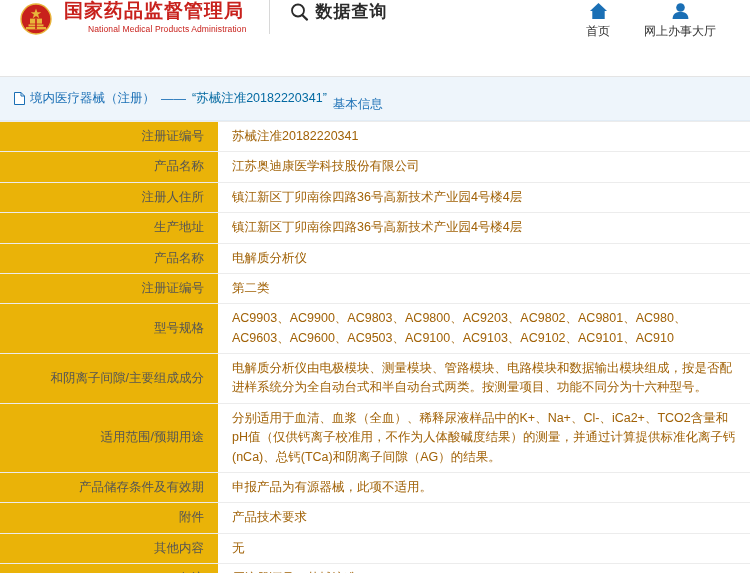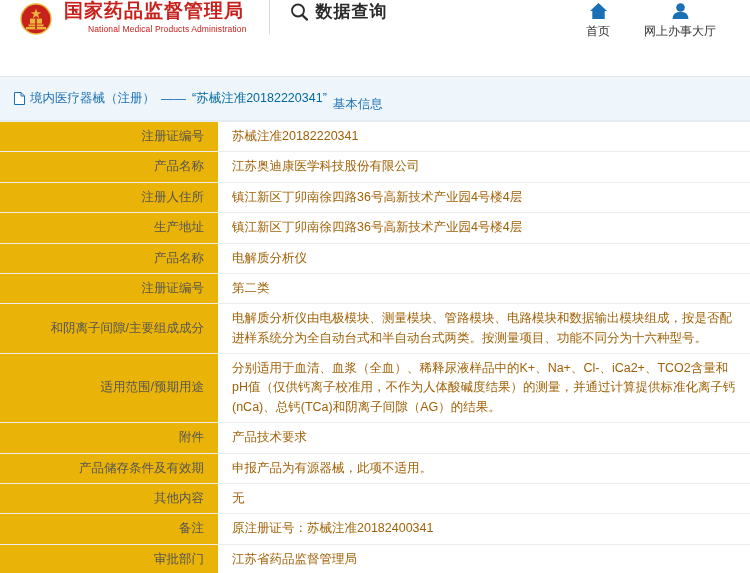--- a/index.html
+++ b/index.html
@@ -210,36 +210,40 @@
     </tr>
     <tr>
       <td class="k">产品名称</td>
       <td class="v">电解质分析仪</td>
     </tr>
     <tr>
       <td class="k">注册证编号</td>
       <td class="v">第二类</td>
     </tr>
     <tr>
+      <td class="k">型号规格</td>
+      <td class="v">AC9903、AC9900、AC9803、AC9800、AC9203、AC9802、AC9801、AC980、AC9603、AC9600、AC9503、AC9100、AC9103、AC9102、AC9101、AC910</td>
+    </tr>
+    <tr>
       <td class="k">和阴离子间隙/主要组成成分</td>
       <td class="v">电解质分析仪由电极模块、测量模块、管路模块、电路模块和数据输出模块组成，按是否配进样系统分为全自动台式和半自动台式两类。按测量项目、功能不同分为十六种型号。</td>
     </tr>
     <tr>
       <td class="k">适用范围/预期用途</td>
       <td class="v">分别适用于血清、血浆（全血）、稀释尿液样品中的K+、Na+、Cl-、iCa2+、TCO2含量和pH值（仅供钙离子校准用，不作为人体酸碱度结果）的测量，并通过计算提供标准化离子钙(nCa)、总钙(TCa)和阴离子间隙（AG）的结果。</td>
     </tr>
     <tr>
+      <td class="k">产品储存条件及有效期</td>
+      <td class="v">申报产品为有源器械，此项不适用。</td>
+    </tr>
+    <tr>
       <td class="k">附件</td>
       <td class="v">产品技术要求</td>
     </tr>
     <tr>
-      <td class="k">产品储存条件及有效期</td>
-      <td class="v">申报产品为有源器械，此项不适用。</td>
-    </tr>
-    <tr>
       <td class="k">其他内容</td>
       <td class="v">无</td>
     </tr>
     <tr>
       <td class="k">备注</td>
       <td class="v">原注册证号：苏械注准20182400341</td>
     </tr>
     <tr>
       <td class="k">审批部门</td>
       <td class="v">江苏省药品监督管理局</td>

